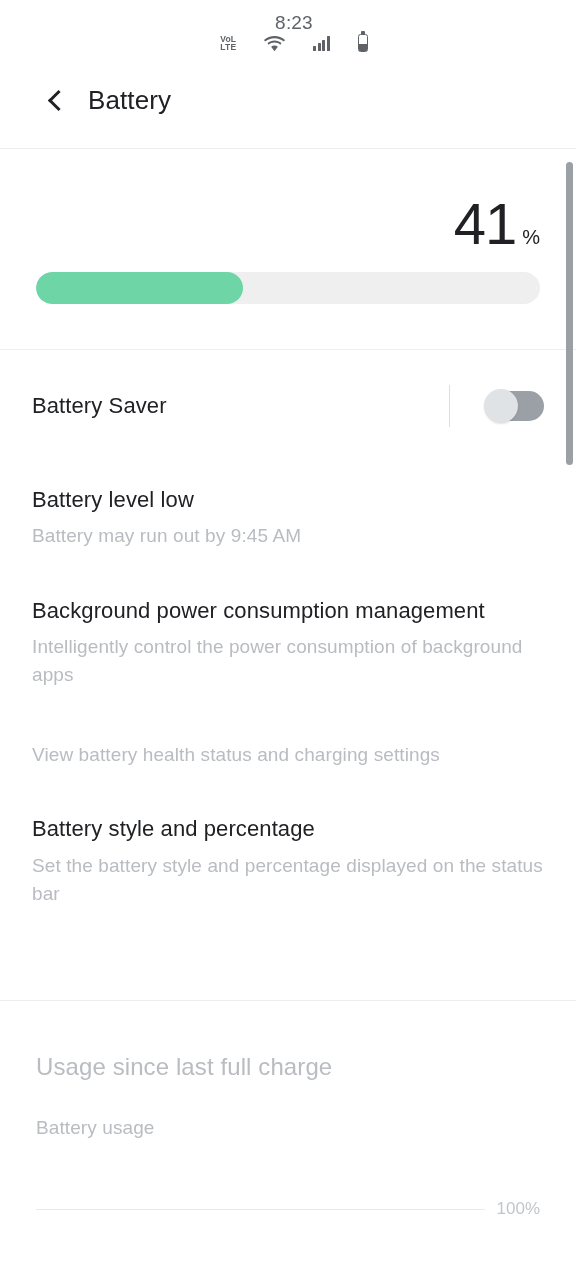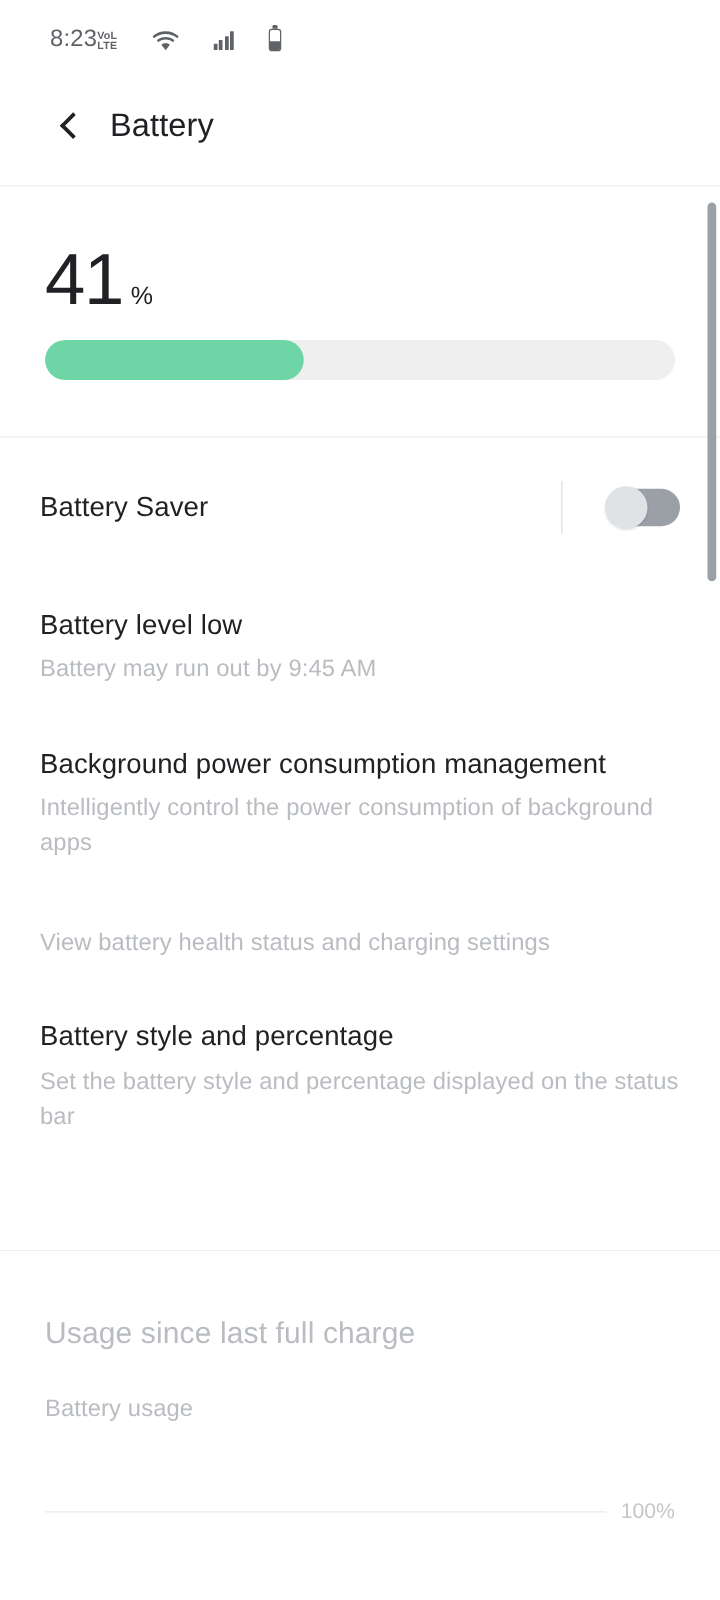--- a/index.html
+++ b/index.html
@@ -9,22 +9,23 @@
     background:#ffffff;
     font-family:"Liberation Sans", sans-serif;
     -webkit-font-smoothing:antialiased;
     overflow:hidden;
   }
   #screen { position:relative; width:576px; height:1280px; background:#fff; }
 
   
   .statusbar {
     position:absolute; top:0; left:0; width:576px; height:52px;
-    display:flex; align-items:center; justify-content:flex-start;
+    display:flex; align-items:center; justify-content:flex-end;
     padding:12px 28px 0 40px;
+    flex-direction:column;
   }
   .clock { font-size:19px; color:#5f6368; letter-spacing:.2px; }
   .sysicons { display:flex; align-items:center; gap:28px; }
 
   .volte {
     display:flex; flex-direction:column; justify-content:center;
     line-height:1; color:#5f6368;
   }
   .volte span { font-size:8.5px; font-weight:700; letter-spacing:.2px; }
 
@@ -66,21 +67,21 @@
   .apptitle {
     font-size:26px; color:#202124; margin-left:12px; letter-spacing:.1px;
   }
 
   .hr { position:absolute; left:0; width:576px; height:1px; background:#eceef0; }
 
   
   .summary { position:absolute; top:149px; left:0; width:576px; height:200px; }
   .pctrow {
     position:absolute; top:48px; left:36px; right:36px;
-    display:flex; align-items:flex-end; justify-content:space-between;
+    display:flex; align-items:flex-end; justify-content:space-between;flex-direction:column;
   }
   .pctleft { display:flex; align-items:baseline; }
   .pctnum { font-size:58px; color:#202124; line-height:.92; letter-spacing:-1px; }
   .pctsign { font-size:20px; color:#202124; margin-left:6px; }
   .timeleft { font-size:21px; color:#202124; padding-bottom:4px; letter-spacing:.1px; }
 
   .track {
     position:absolute; top:123px; left:36px; width:504px; height:32px;
     background:#efefef; border-radius:16px; overflow:hidden;
   }

